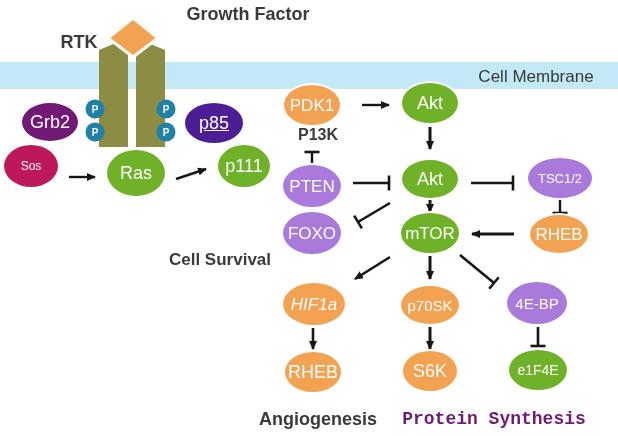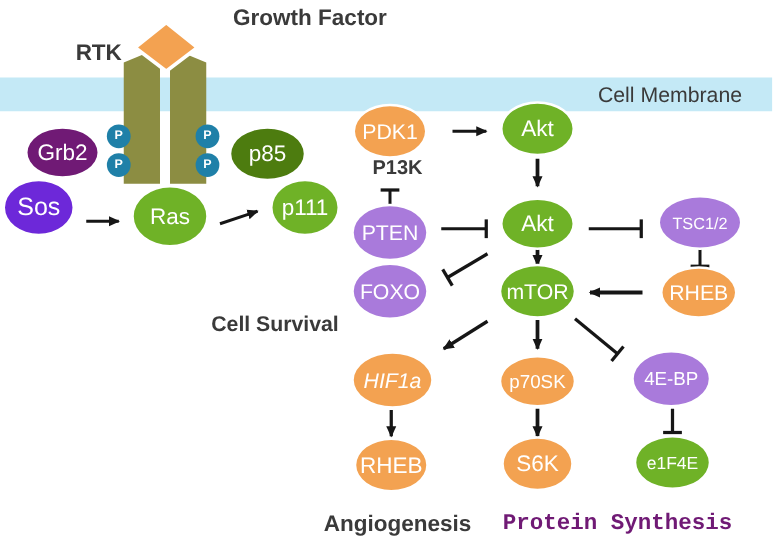--- a/index.html
+++ b/index.html
@@ -65,23 +65,23 @@
   </svg>
 
   <div id="badge-layer">
       <div class="badge" style="left: 95px; top: 109px; width: 19px; height: 19px; background: rgb(31, 128, 168);">P</div>
       <div class="badge" style="left: 95px; top: 132px; width: 19px; height: 19px; background: rgb(31, 128, 168);">P</div>
       <div class="badge" style="left: 166px; top: 109px; width: 19px; height: 19px; background: rgb(31, 128, 168);">P</div>
       <div class="badge" style="left: 166px; top: 132px; width: 19px; height: 19px; background: rgb(31, 128, 168);">P</div>
     </div>
   <div id="node-layer">
       <div class="node" style="left: 50px; top: 122px; width: 56px; height: 38px; background: #701a75; font-size: 18px;">Grb2</div>
-      <div class="node" style="left: 31px; top: 166px; width: 54px; height: 42px; background: #6d28d9; font-size: 20px;">Sos</div>
+      <div class="node" style="left: 31px; top: 166px; width: 54px; height: 42px; background: #be185d; font-size: 12px;">Sos</div>
       <div class="node" style="left: 136px; top: 173px; width: 58px; height: 46px; background: rgb(111, 178, 39); font-size: 18px;">Ras</div>
-      <div class="node" style="left: 214px; top: 123px; width: 58px; height: 40px; background: #4d7c0f; font-size: 18px;">p85</div>
+      <div class="node" style="left: 214px; top: 123px; width: 58px; height: 40px; background: #4c1d95; font-size: 18px; text-decoration: underline;">p85</div>
       <div class="node" style="left: 244px; top: 166px; width: 52px; height: 42px; background: rgb(111, 178, 39); font-size: 18px;">p111</div>
       <div class="node" style="left: 312px; top: 105px; width: 56px; height: 40px; background: rgb(243, 162, 81); font-size: 17px;">PDK1</div>
       <div class="node" style="left: 430px; top: 103px; width: 56px; height: 40px; background: rgb(111, 178, 39); font-size: 18px;">Akt</div>
       <div class="node" style="left: 312px; top: 186px; width: 58px; height: 42px; background: rgb(169, 122, 219); font-size: 17px;">PTEN</div>
       <div class="node" style="left: 430px; top: 179px; width: 56px; height: 38px; background: rgb(111, 178, 39); font-size: 18px;">Akt</div>
       <div class="node" style="left: 312px; top: 233px; width: 58px; height: 42px; background: rgb(169, 122, 219); font-size: 17px;">FOXO</div>
       <div class="node" style="left: 430px; top: 233px; width: 58px; height: 40px; background: rgb(111, 178, 39); font-size: 17px;">mTOR</div>
       <div class="node" style="left: 560px; top: 178px; width: 64px; height: 40px; background: rgb(169, 122, 219); font-size: 13px;">TSC1/2</div>
       <div class="node" style="left: 559px; top: 234px; width: 58px; height: 38px; background: rgb(243, 162, 81); font-size: 17px;">RHEB</div>
       <div class="node" style="left: 314px; top: 304px; width: 62px; height: 42px; background: rgb(243, 162, 81); font-size: 17px; font-style: italic;">HIF1a</div>

